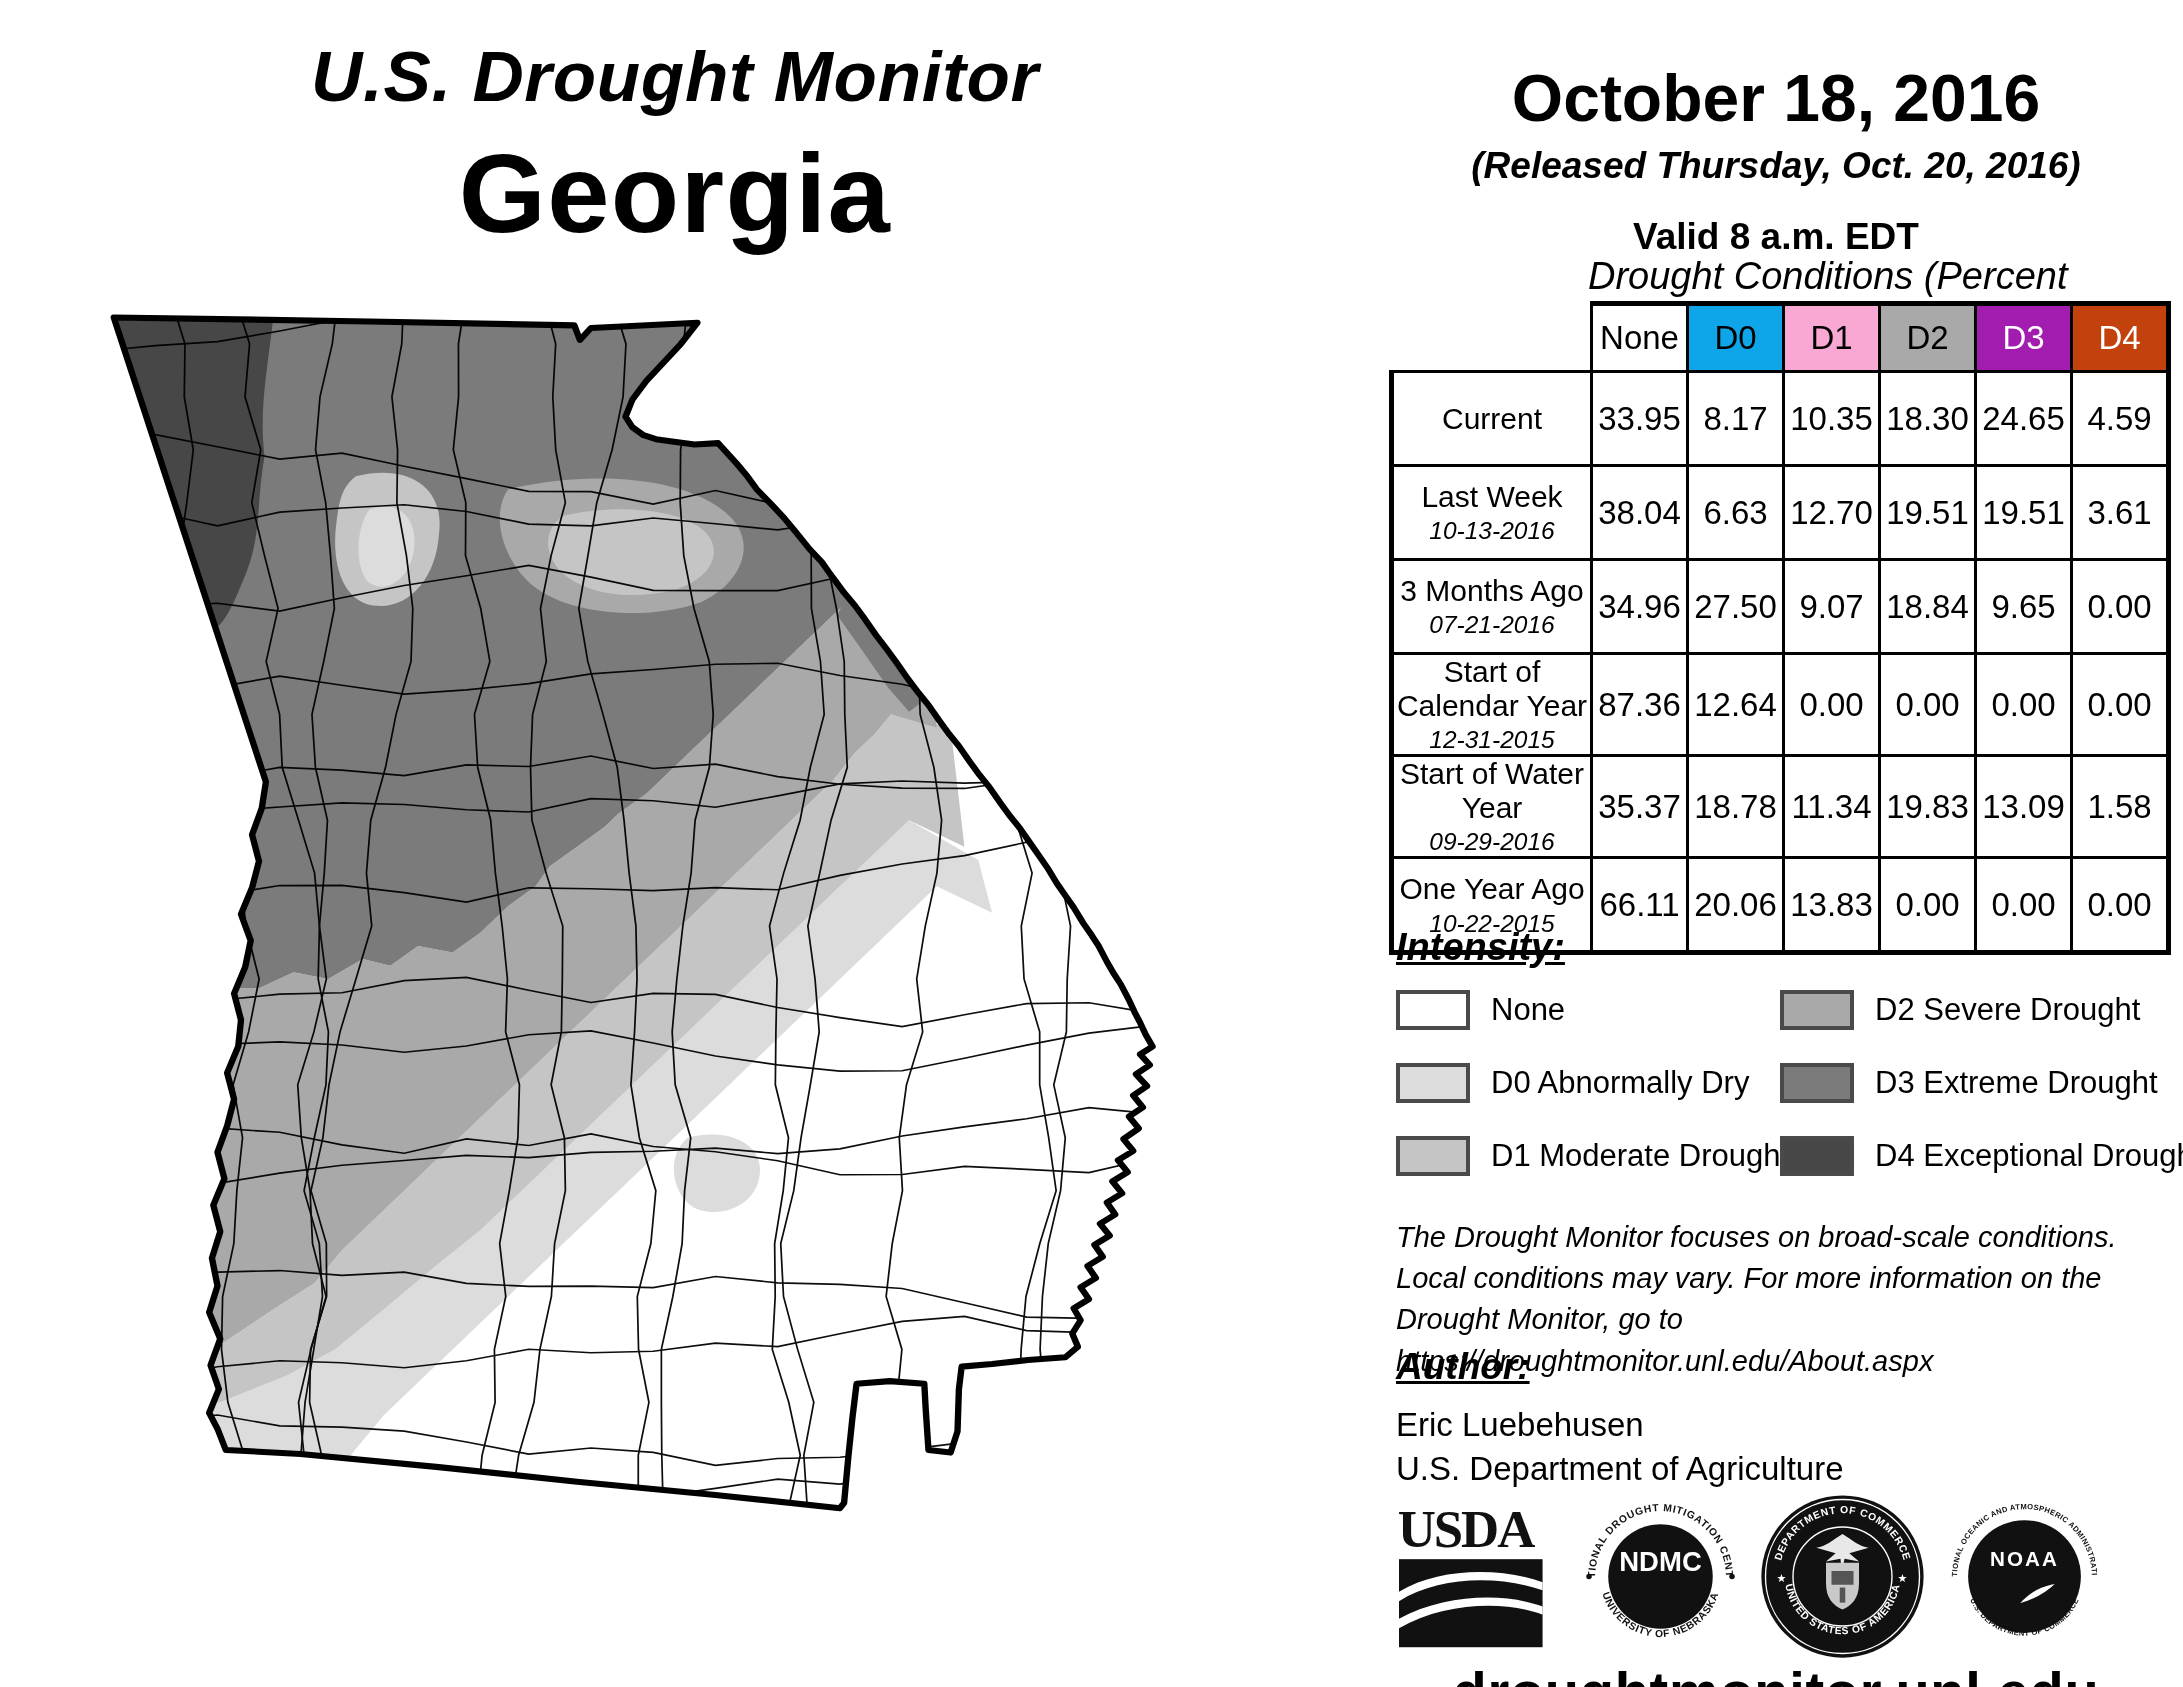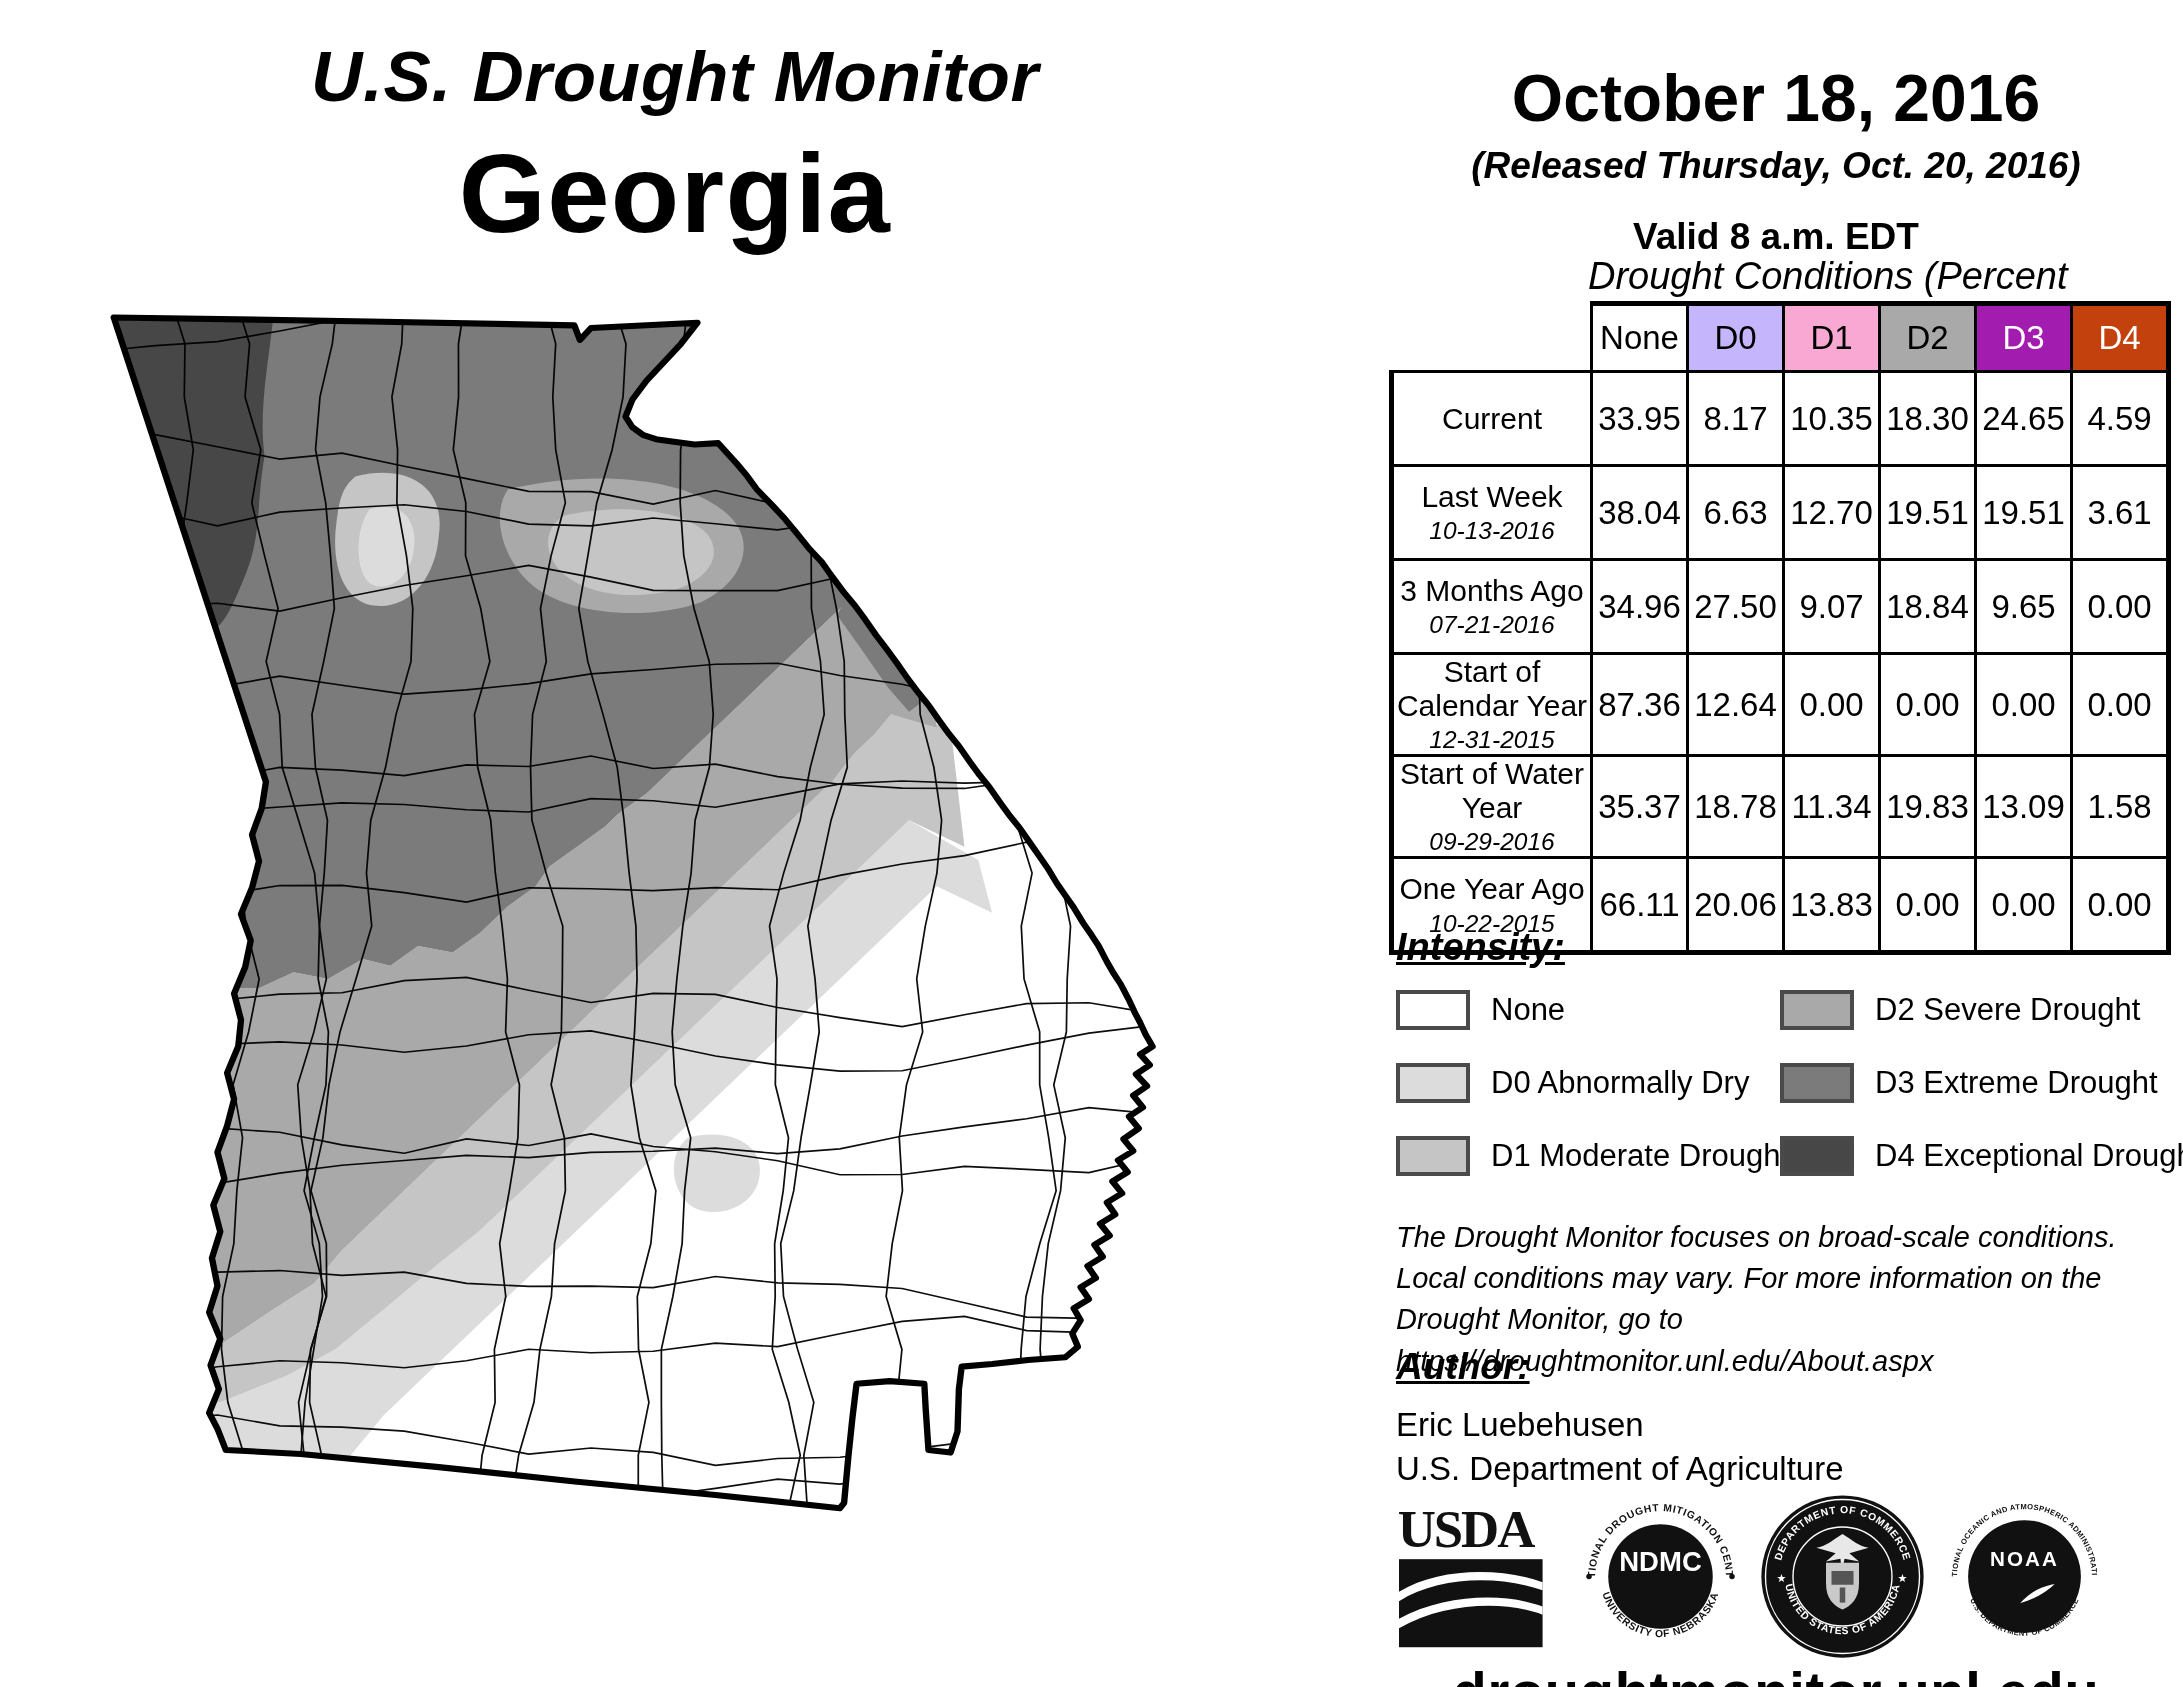--- a/index.html
+++ b/index.html
@@ -140,21 +140,21 @@
       Z"></path>
 </svg>
 
 <div class="abs" id="table-title">Drought Conditions (Percent Area)</div>
 <div class="abs" id="drought-table">
   <table>
     <thead>
         <tr id="dt-head">
           <th class="blank"></th>
           <th style="background: rgb(255, 255, 255); color: rgb(0, 0, 0);">None</th>
-          <th style="background: #c4b5fd; color: rgb(0, 0, 0);">D0</th>
+          <th style="background: #0ea5e9; color: rgb(0, 0, 0);">D0</th>
           <th style="background: #f9a8d4; color: rgb(0, 0, 0);">D1</th>
           <th style="background: rgb(169, 169, 169); color: rgb(0, 0, 0);">D2</th>
           <th style="background: #a21caf; color: rgb(255, 255, 255);">D3</th>
           <th style="background: #c2410c; color: rgb(255, 255, 255);">D4</th>
         </tr>
       </thead>
     <tbody id="dt-body">
         <tr>
           <td class="lbl">
             <div class="row-label">Current</div>

